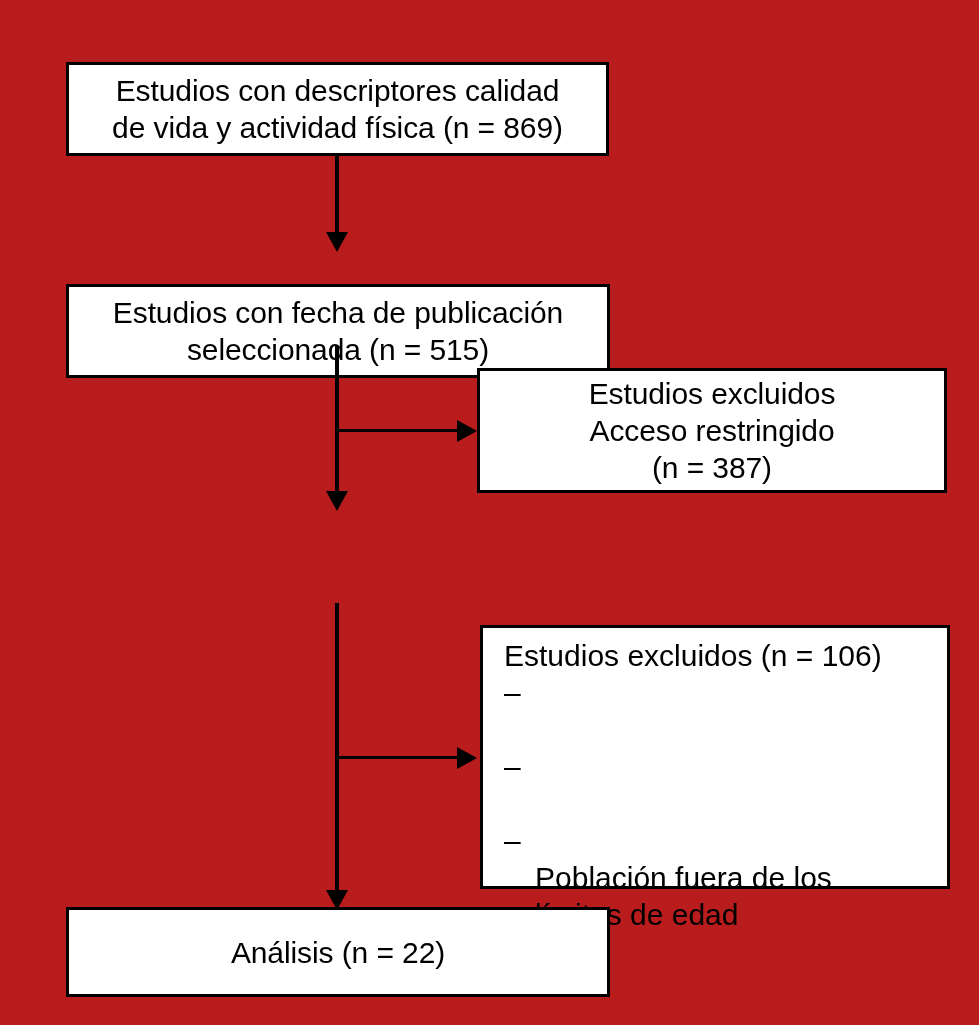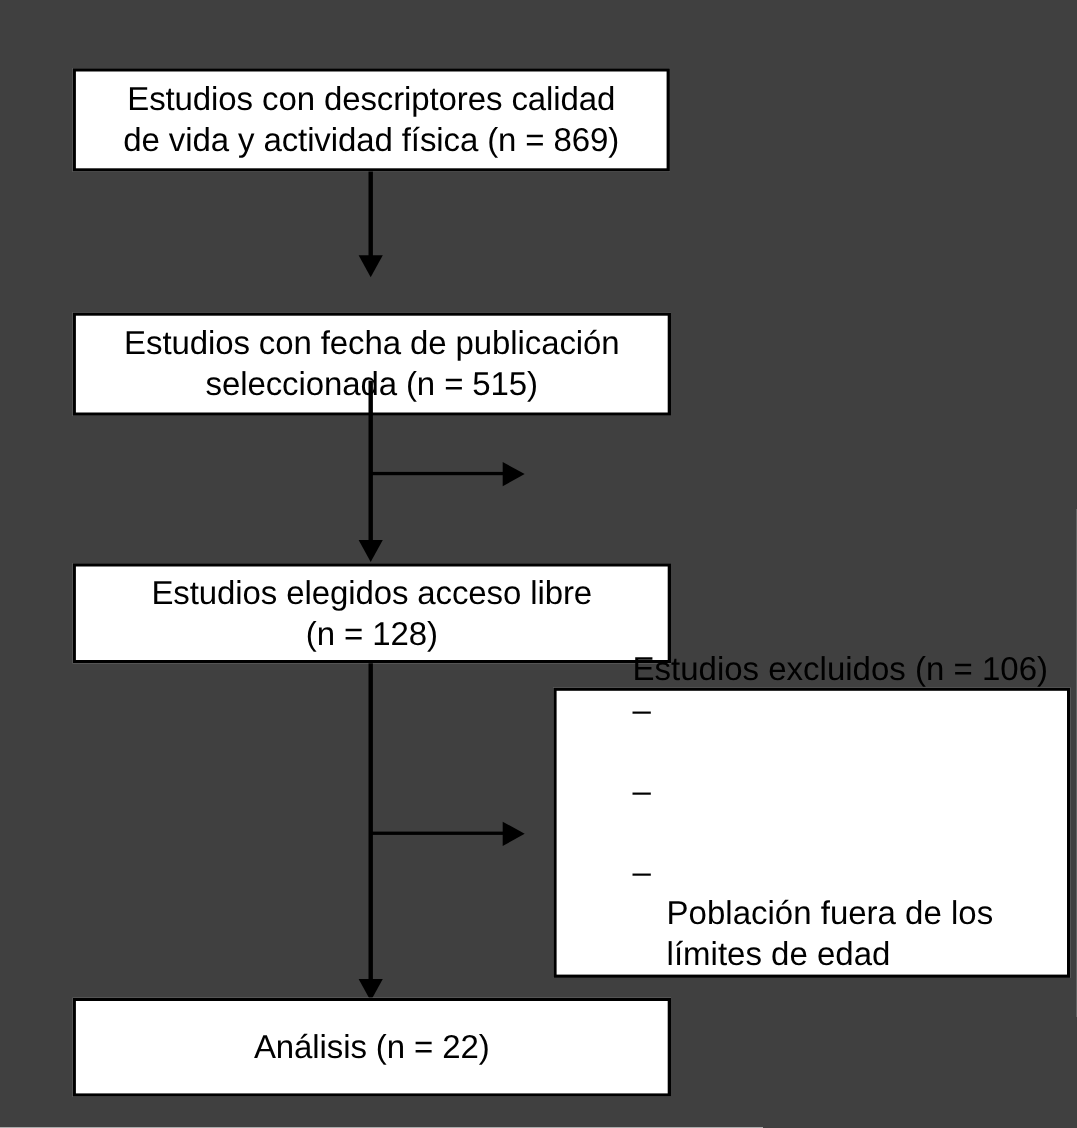--- a/index.html
+++ b/index.html
@@ -8,21 +8,21 @@
     background: #ffffff;
   }
   body {
     font-family: "Liberation Sans", sans-serif;
     color: #000000;
   }
   #flowchart {
     position: relative;
     width: 979px;
     height: 1025px;
-    background: #404040;
+    background: #b91c1c;
     overflow: hidden;
   }
   .box {
     position: absolute;
     box-sizing: border-box;
     border: 3px solid #000000;
     background: #ffffff;
     display: flex;
     flex-direction: column;
     justify-content: center;
@@ -39,22 +39,22 @@
     padding: 0 8px;
   }
   
   #box-identificacion { left: 66px;  top: 62px;  width: 543px; height: 94px; }
   #box-fecha          { left: 66px;  top: 252px; width: 544px; height: 94px; margin-top: 32px; }
   #box-acceso-libre   { left: 66px;  top: 512px; width: 544px; height: 91px; }
   #box-analisis       { left: 66px;  top: 907px; width: 544px; height: 90px; }
 
   
   #box-excluidos-acceso { left: 477px; top: 368px; width: 470px; height: 125px; }
-  #box-excluidos-crit   { left: 503px; top: 625px; width: 470px; height: 264px;
-                          justify-content: flex-end; padding-top: 9px; padding-left: 48px; }
+  #box-excluidos-crit   { left: 480px; top: 625px; width: 470px; height: 264px;
+                          justify-content: flex-start; padding-top: 9px; }
 
   .excl-list {
     font-size: 30px;
     line-height: 37px;
     padding-left: 21px;
     color: #000000;
   }
   .excl-heading {
     font-size: 30px;
     line-height: 37px;
@@ -118,25 +118,26 @@
     <div class="box-text center-text">Estudios con fecha de publicación
 seleccionada (n = 515)</div>
   </div>
 
   <div class="vline" style="left:335px; top:346px; height:147px;"></div>
   <div class="arrow-down" style="left:326px; top:491px;"></div>
 
   <div class="hline" style="left:337px; top:429px; width:122px;"></div>
   <div class="arrow-right" style="left:457px; top:420px;"></div>
 
+  <div class="box" id="box-excluidos-acceso">
+    <div class="box-text center-text">Estudios excluidos
+Acceso restringido
+(n = 387)</div>
+  </div>
 
-  <div class="box" id="box-acceso-libre">
-    <div class="box-text center-text">Estudios elegidos acceso libre
-(n = 128)</div>
-  </div>
 
   <div class="vline" style="left:335px; top:603px; height:290px;"></div>
   <div class="arrow-down" style="left:326px; top:890px;"></div>
 
   <div class="hline" style="left:337px; top:756px; width:122px;"></div>
   <div class="arrow-right" style="left:457px; top:747px;"></div>
 
   <div class="box" id="box-excluidos-crit">
     <div class="excl-list">
       <div class="excl-heading">Estudios excluidos (n = 106)</div>

